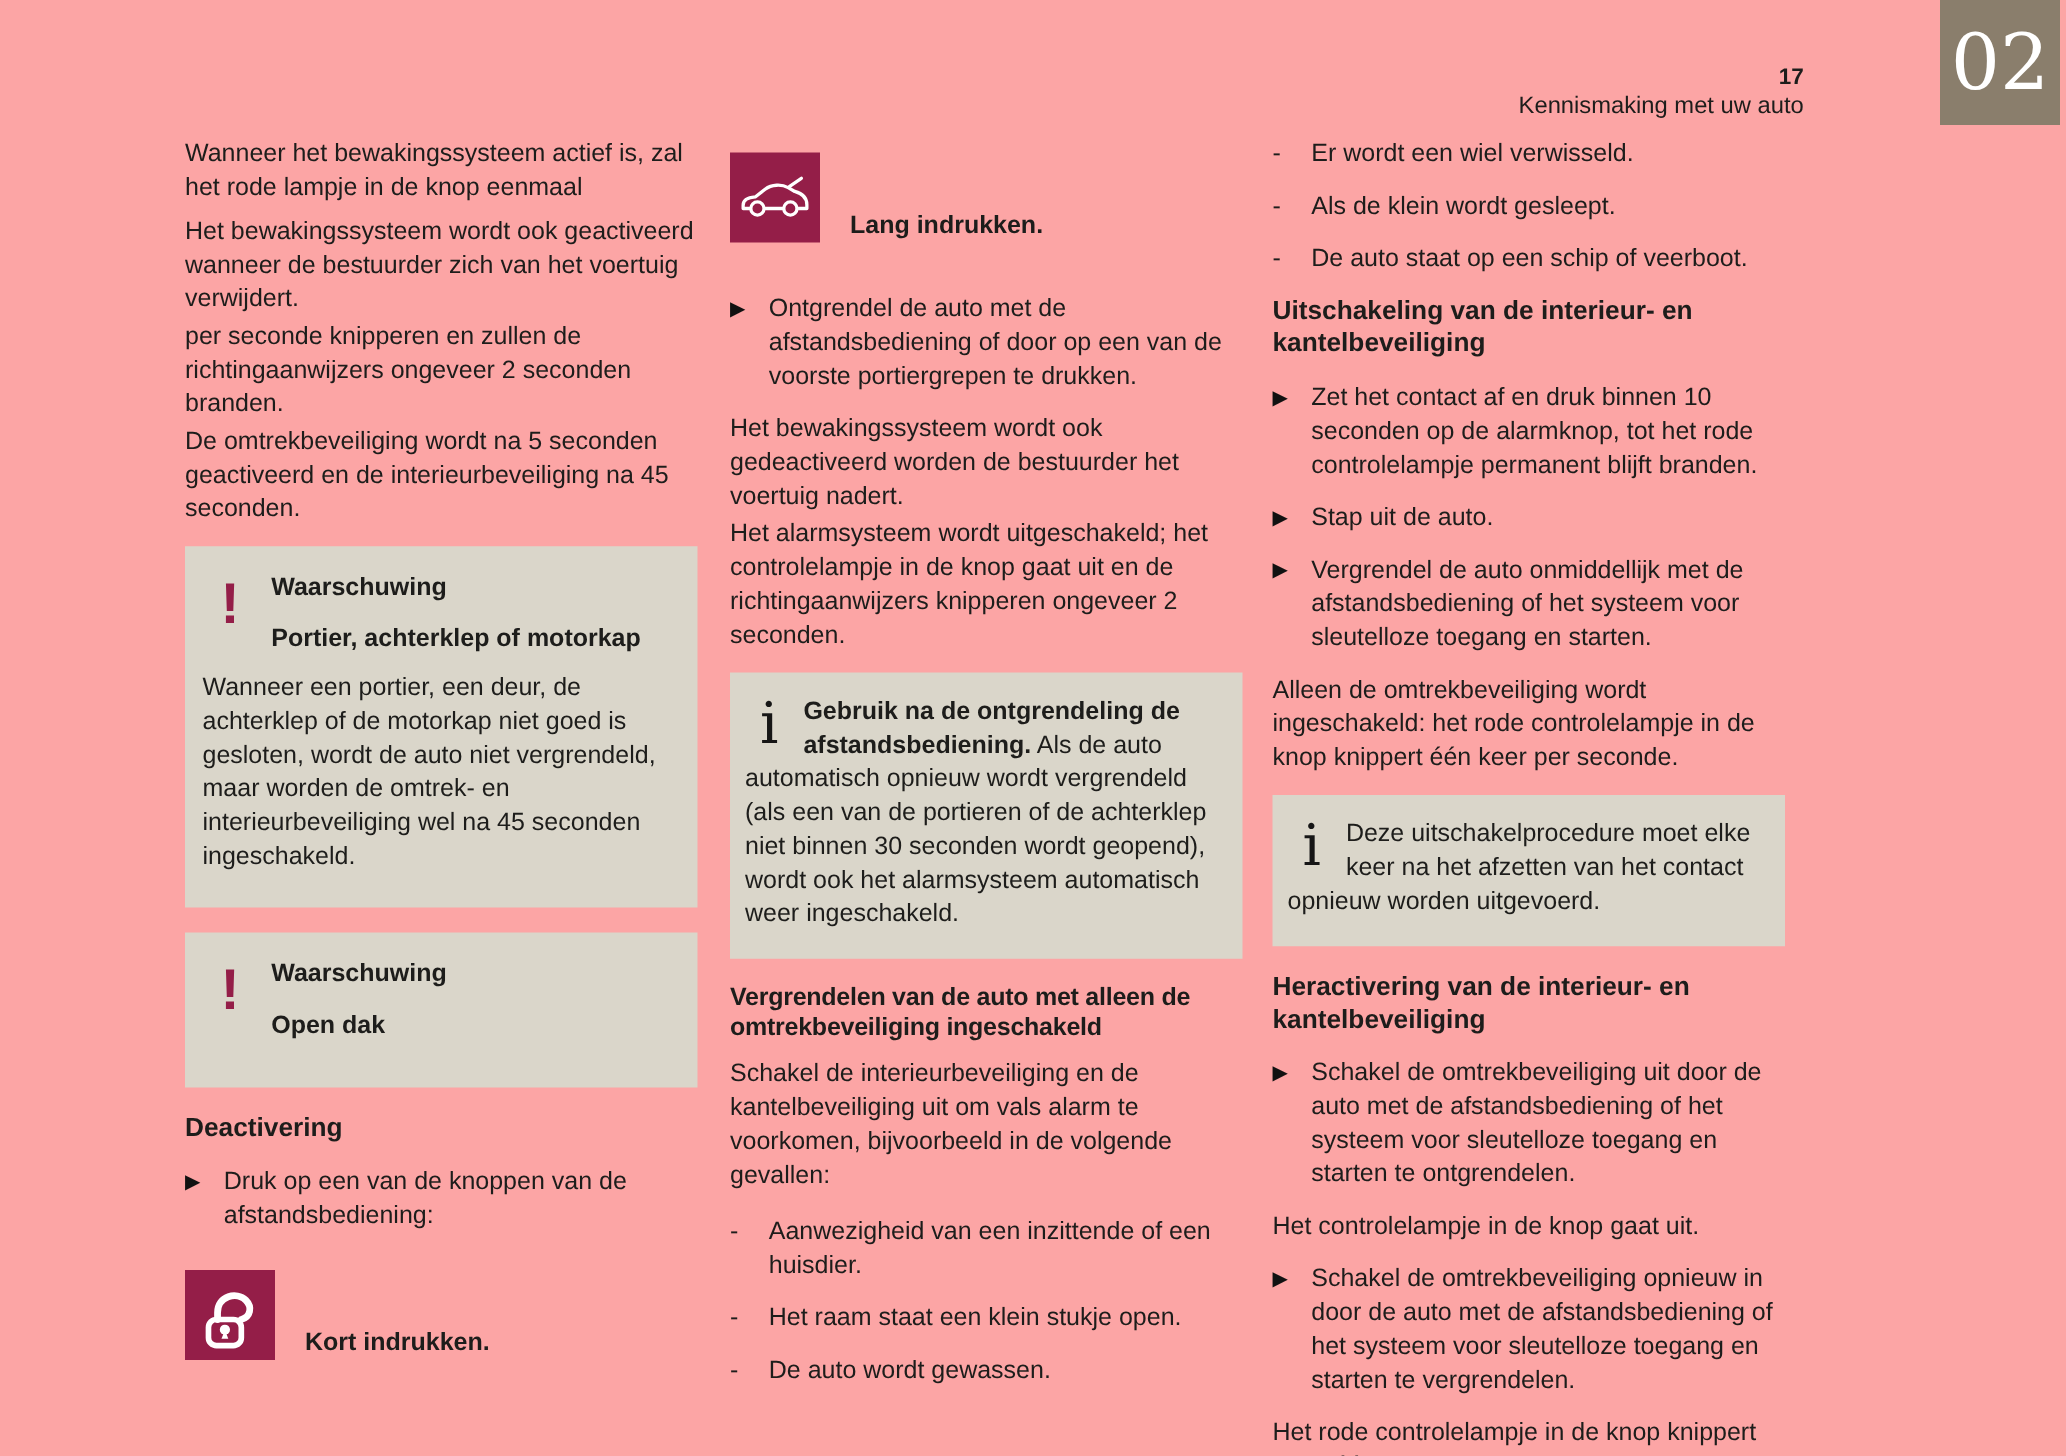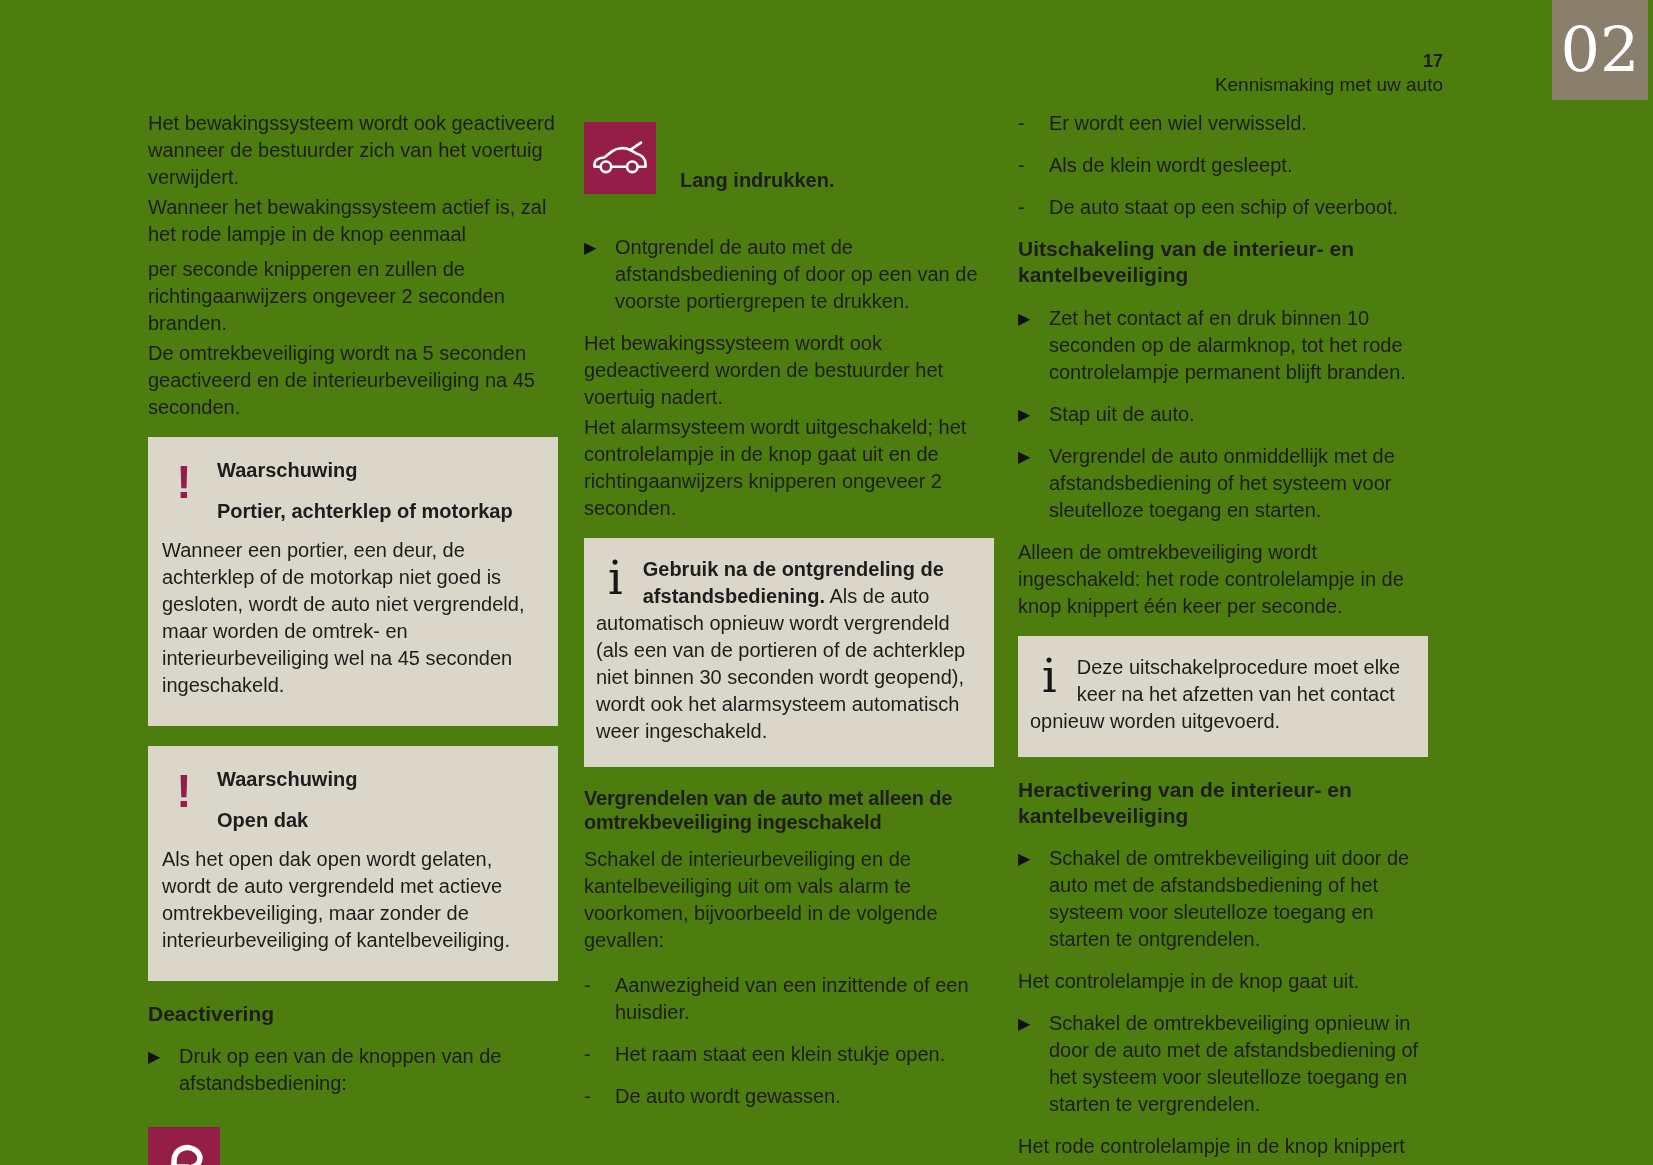--- a/index.html
+++ b/index.html
@@ -1,18 +1,18 @@
 <!DOCTYPE html>
 <html style="--accent: #941e48; --tab: #8a7e6c; --boxbg: #dad6ca; --text: #1d1d1b;"><head>
 <meta charset="utf-8">
 <style>
   * { margin:0; padding:0; box-sizing:border-box; }
   html,body { background:#ffffff; }
   .page {
-    position:relative; width:1653px; height:1165px; background:#4d7c0f;
+    position:relative; width:1653px; height:1165px; background:#fca5a5;
     font-family:"Liberation Sans", sans-serif; color:var(--text,#1d1d1b);
     font-size:20px; line-height:1.35; overflow:hidden;
   }
   
   .pagenum { position:absolute; top:49px; right:210px; font-weight:bold; font-size:18px; text-align:right; }
   .header-title { position:absolute; top:72px; right:210px; font-size:19px; text-align:right; }
   .chapter-tab {
     position:absolute; top:0; right:5px; width:96px; height:100px;
     background:var(--tab,#8a7e6c); color:#fff; display:flex; align-items:center; justify-content:center;
     font-family:"DejaVu Serif", serif; font-size:62px; font-weight:400;
@@ -64,22 +64,22 @@
 
 <div class="page">
 
   <div class="pagenum">17</div>
   <div class="header-title">Kennismaking met uw auto</div>
   <div class="chapter-tab">
     <span>02</span>
   </div>
 
   <div class="col col1">
+    <p class="body sp">Wanneer het bewakingssysteem actief is, zal het rode lampje in de knop eenmaal</p>
     <p class="body">Het bewakingssysteem wordt ook geactiveerd wanneer de bestuurder zich van het voertuig verwijdert.</p>
-    <p class="body sp">Wanneer het bewakingssysteem actief is, zal het rode lampje in de knop eenmaal</p>
     <p class="body">per seconde knipperen en zullen de richtingaanwijzers ongeveer 2 seconden branden.</p>
     <p class="body">De omtrekbeveiliging wordt na 5 seconden geactiveerd en de interieurbeveiliging na 45 seconden.</p>
 
     <div class="tintbox">
       <div class="warn-head">
         <div class="warn-mark">!</div>
         <div class="warn-titles">
           <div class="t">Waarschuwing</div>
           <div class="t">Portier, achterklep of motorkap</div>
         </div>
@@ -88,21 +88,20 @@
     </div>
 
     <div class="tintbox">
       <div class="warn-head">
         <div class="warn-mark">!</div>
         <div class="warn-titles">
           <div class="t">Waarschuwing</div>
           <div class="t">Open dak</div>
         </div>
       </div>
-      <p class="body">Als het open dak open wordt gelaten, wordt de auto vergrendeld met actieve omtrekbeveiliging, maar zonder de interieurbeveiliging of kantelbeveiliging.</p>
     </div>
 
     <div class="h-bold">Deactivering</div>
 
     <div class="li">
       <span class="mk arrow">▶</span>
       <span class="tx">Druk op een van de knoppen van de afstandsbediening:</span>
     </div>
 
     <div class="icon-row">

